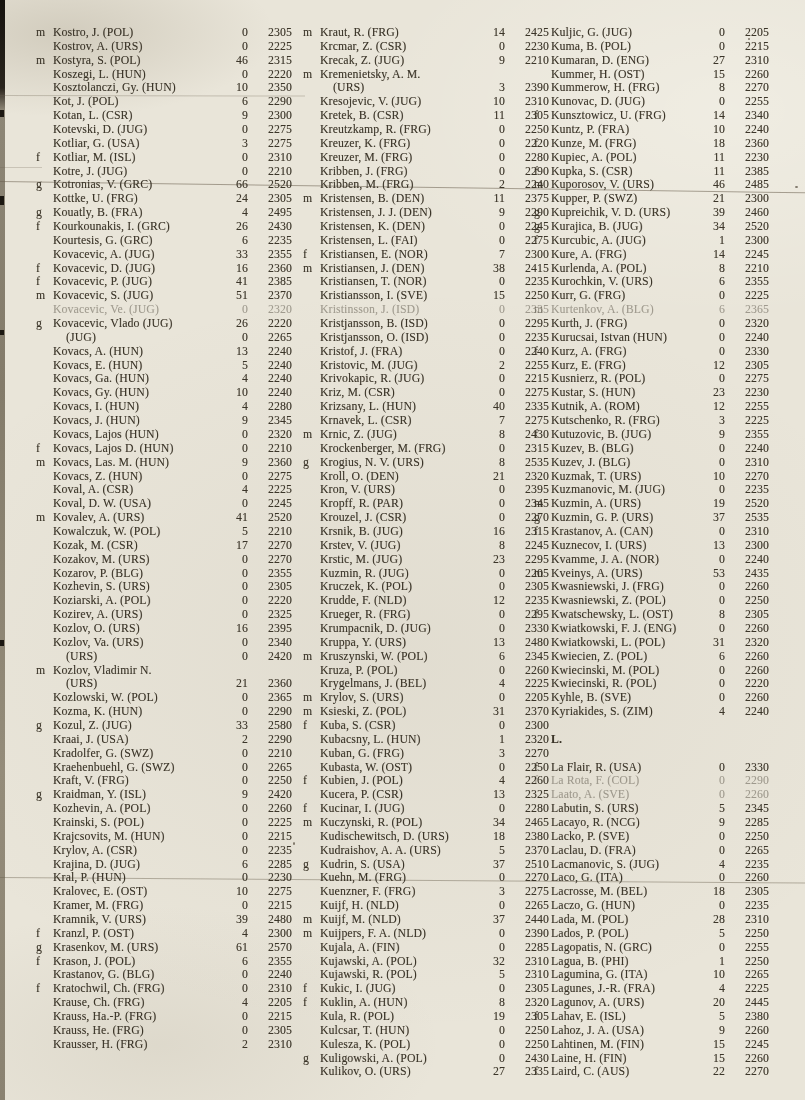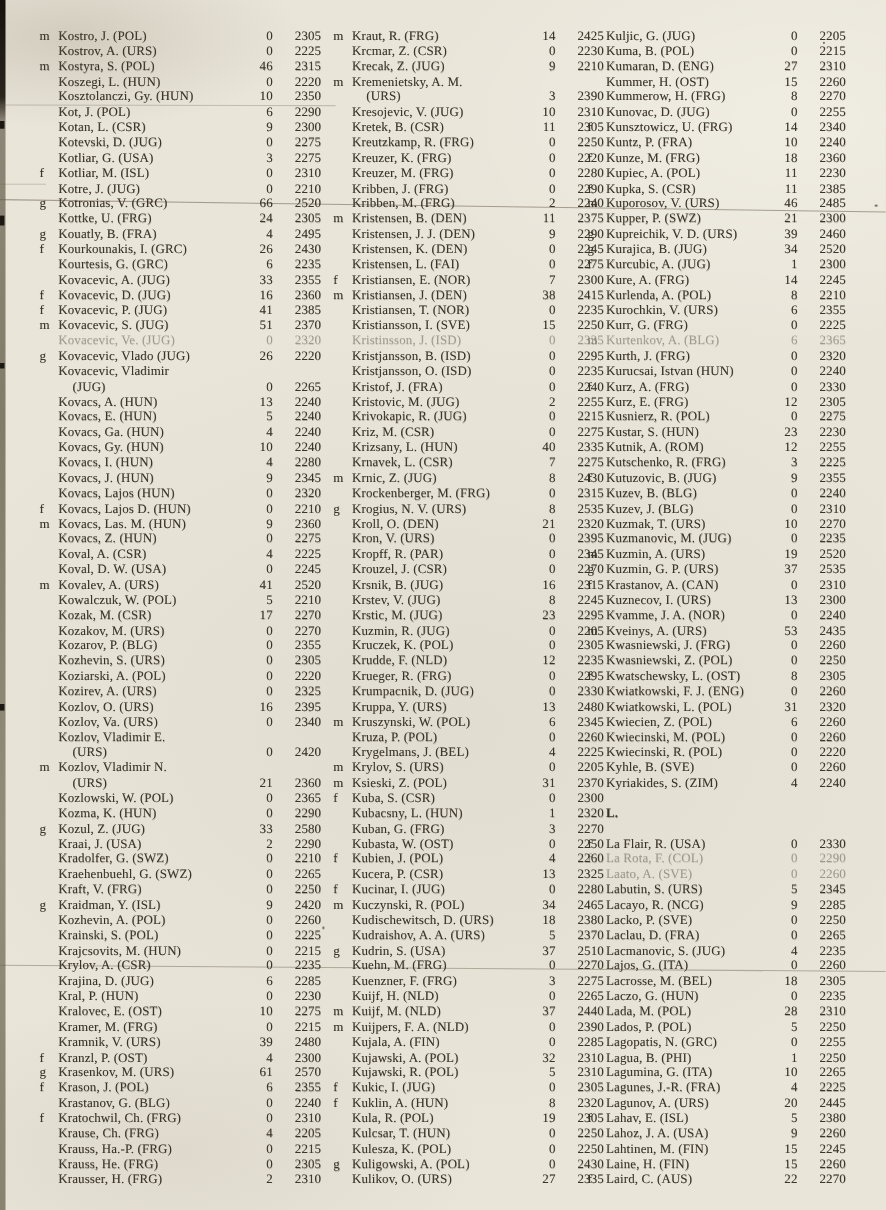--- a/index.html
+++ b/index.html
@@ -185,26 +185,20 @@
       <span class="n">Kovacevic, Ve. (JUG)</span>
       <span class="g">0</span>
       <span class="r">2320</span>
     </div>
     <div class="row">
       <span class="t">g</span>
       <span class="n">Kovacevic, Vlado (JUG)</span>
       <span class="g">26</span>
       <span class="r">2220</span>
     </div>
-    <div class="row">
-      <span class="t"></span>
-      <span class="n">Kovacevic, Vladimir</span>
-      <span class="g"></span>
-      <span class="r"></span>
-    </div>
     <div class="row cont">
       <span class="t"></span>
       <span class="n">(JUG)</span>
       <span class="g">0</span>
       <span class="r">2265</span>
     </div>
     <div class="row">
       <span class="t"></span>
       <span class="n">Kovacs, A. (HUN)</span>
       <span class="g">13</span>
@@ -328,26 +322,20 @@
       <span class="t"></span>
       <span class="n">Kozlov, O. (URS)</span>
       <span class="g">16</span>
       <span class="r">2395</span>
     </div>
     <div class="row">
       <span class="t"></span>
       <span class="n">Kozlov, Va. (URS)</span>
       <span class="g">0</span>
       <span class="r">2340</span>
-    </div>
-    <div class="row">
-      <span class="t"></span>
-      <span class="n">Kozlov, Vladimir E.</span>
-      <span class="g"></span>
-      <span class="r"></span>
     </div>
     <div class="row cont">
       <span class="t"></span>
       <span class="n">(URS)</span>
       <span class="g">0</span>
       <span class="r">2420</span>
     </div>
     <div class="row">
       <span class="t">m</span>
       <span class="n">Kozlov, Vladimir N.</span>
@@ -1327,21 +1315,21 @@
       <span class="r">2265</span>
     </div>
     <div class="row">
       <span class="t"></span>
       <span class="n">Lacmanovic, S. (JUG)</span>
       <span class="g">4</span>
       <span class="r">2235</span>
     </div>
     <div class="row">
       <span class="t"></span>
-      <span class="n">Lajos, G. (ITA)</span>
+      <span class="n">Laco, G. (ITA)</span>
       <span class="g">0</span>
       <span class="r">2260</span>
     </div>
     <div class="row">
       <span class="t"></span>
       <span class="n">Lacrosse, M. (BEL)</span>
       <span class="g">18</span>
       <span class="r">2305</span>
     </div>
     <div class="row">

